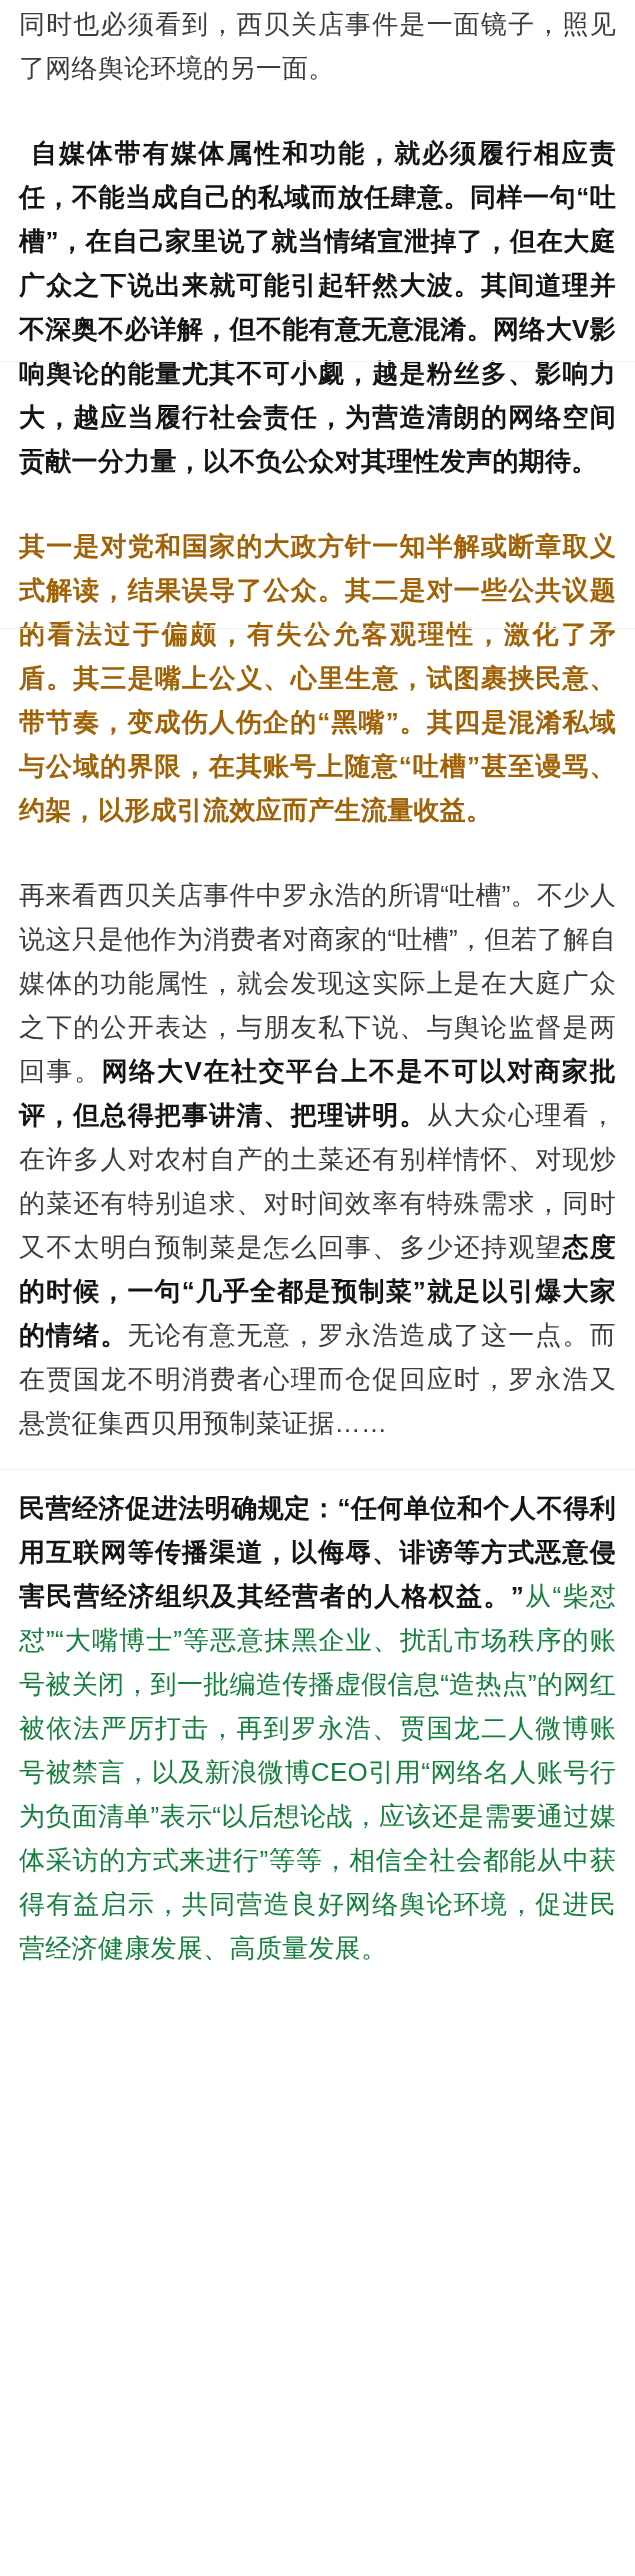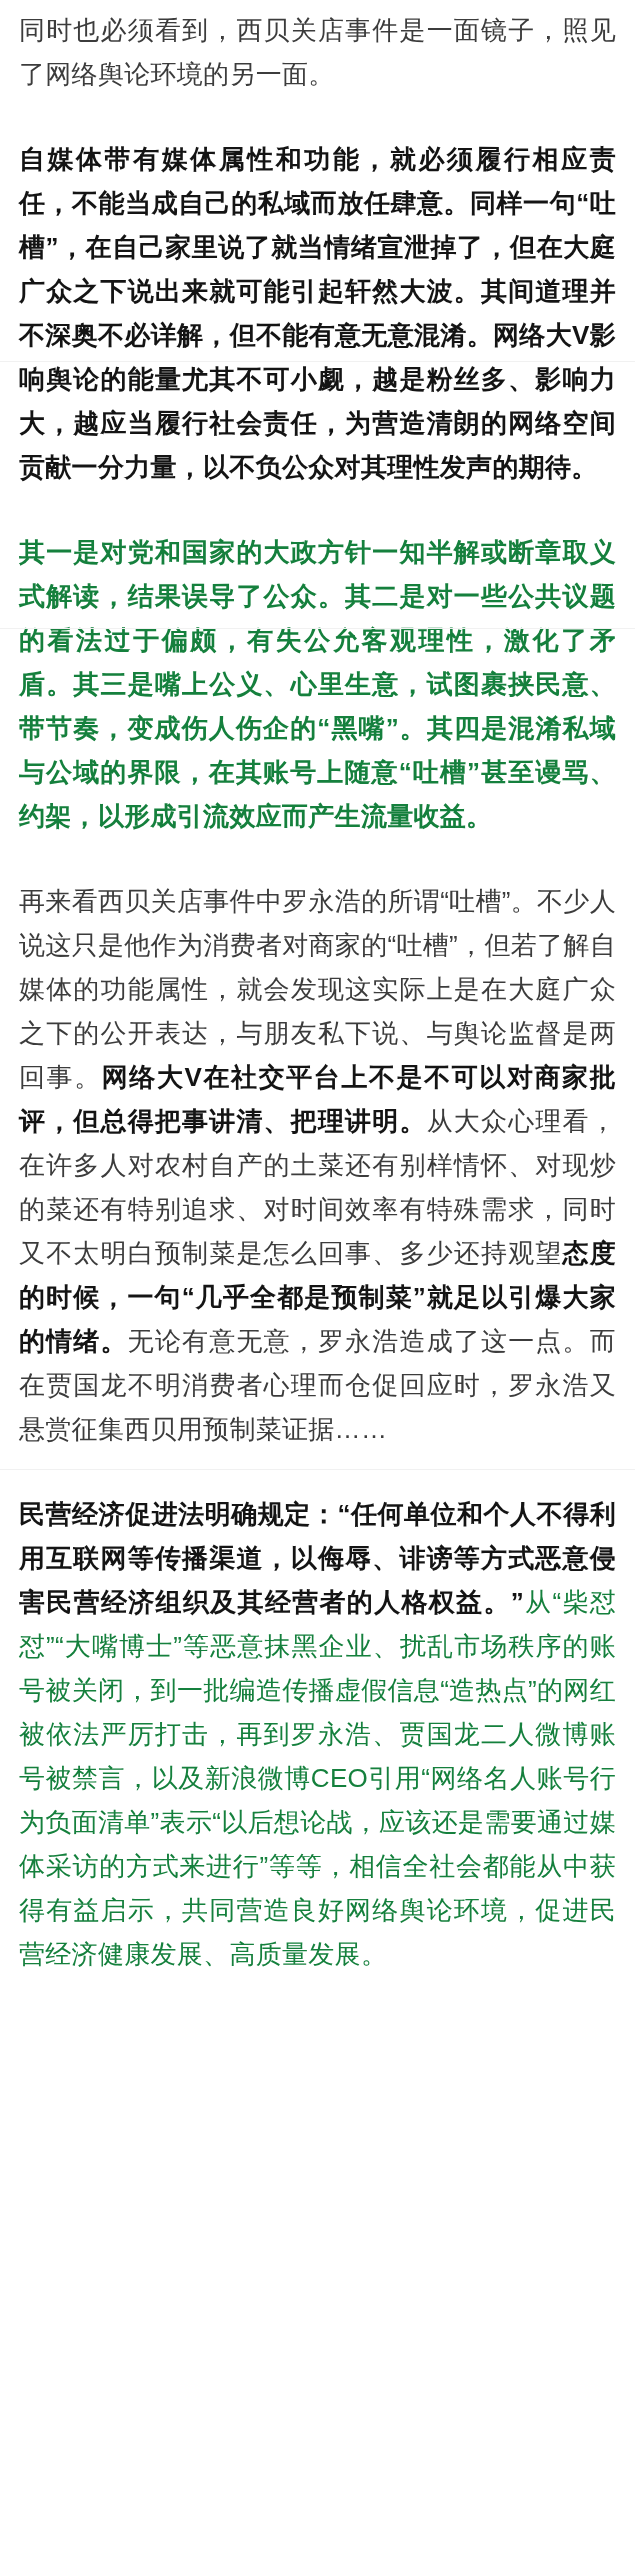--- a/index.html
+++ b/index.html
@@ -15,21 +15,21 @@
     position: relative;
     width: 635px;
     height: 2576px;
     box-sizing: border-box;
     background: #ffffff;
     overflow: hidden;
   }
   .article {
     position: relative;
     box-sizing: border-box;
-    padding: 8px 19px 0 19px;
+    padding: 2px 19px 0 19px;
   }
   .article p {
     margin: 0;
     font-size: 26px;
     line-height: 44px;
     letter-spacing: 0.3px;
     color: #3c3c3c;
     text-align: justify;
     text-justify: inter-ideograph;
     word-break: break-all;
@@ -52,22 +52,22 @@
     background: #f1f1f1;
     pointer-events: none;
   }
 </style>
 </head>
 <body>
 
 <div class="page" style="background: rgb(255, 255, 255);">
   <main class="article" id="article-body">
       <p><span class="run-regular" style="color: rgb(60, 60, 60);">同时也必须看到，西贝关店事件是一面镜子，照见了网络舆论环境的另一面。</span></p>
-      <p><span class="run-bold" style="color: rgb(20, 20, 20);">自媒体带有媒体属性和功能，就必须履行相应责任，不能当成自己的私域而放任肆意。同样一句“吐槽”，在自己家里说了就当情绪宣泄掉了，但在大庭广众之下说出来就可能引起轩然大波。其间道理并不深奥不必详解，但不能有意无意混淆。网络大V影响舆论的能量尤其不可小觑，越是粉丝多、影响力大，越应当履行社会责任，为营造清朗的网络空间贡献一分力量，以不负公众对其理性发声的期待。</span></p>
-      <p><span class="run-bold" style="color: #15803d;">其一是对党和国家的大政方针一知半解或断章取义式解读，结果误导了公众。其二是对一些公共议题的看法过于偏颇，有失公允客观理性，激化了矛盾。其三是嘴上公义、心里生意，试图裹挟民意、带节奏，变成伤人伤企的“黑嘴”。其四是混淆私域与公域的界限，在其账号上随意“吐槽”甚至谩骂、约架，以形成引流效应而产生流量收益。</span></p>
+      <p><span class="run-bold" style="color: rgb(20, 20, 20); margin-left: 12px;">自媒体带有媒体属性和功能，就必须履行相应责任，不能当成自己的私域而放任肆意。同样一句“吐槽”，在自己家里说了就当情绪宣泄掉了，但在大庭广众之下说出来就可能引起轩然大波。其间道理并不深奥不必详解，但不能有意无意混淆。网络大V影响舆论的能量尤其不可小觑，越是粉丝多、影响力大，越应当履行社会责任，为营造清朗的网络空间贡献一分力量，以不负公众对其理性发声的期待。</span></p>
+      <p><span class="run-bold" style="color: #a16207;">其一是对党和国家的大政方针一知半解或断章取义式解读，结果误导了公众。其二是对一些公共议题的看法过于偏颇，有失公允客观理性，激化了矛盾。其三是嘴上公义、心里生意，试图裹挟民意、带节奏，变成伤人伤企的“黑嘴”。其四是混淆私域与公域的界限，在其账号上随意“吐槽”甚至谩骂、约架，以形成引流效应而产生流量收益。</span></p>
       <p><span class="run-regular" style="color: rgb(60, 60, 60);">再来看西贝关店事件中罗永浩的所谓“吐槽”。不少人说这只是他作为消费者对商家的“吐槽”，但若了解自媒体的功能属性，就会发现这实际上是在大庭广众之下的公开表达，与朋友私下说、与舆论监督是两回事。</span><span class="run-bold" style="color: rgb(20, 20, 20);">网络大V在社交平台上不是不可以对商家批评，但总得把事讲清、把理讲明。</span><span class="run-regular" style="color: rgb(60, 60, 60);">从大众心理看，在许多人对农村自产的土菜还有别样情怀、对现炒的菜还有特别追求、对时间效率有特殊需求，同时又不太明白预制菜是怎么回事、多少还持观望</span><span class="run-bold" style="color: rgb(20, 20, 20);">态度的时候，一句“几乎全都是预制菜”就足以引爆大家的情绪。</span><span class="run-regular" style="color: rgb(60, 60, 60);">无论有意无意，罗永浩造成了这一点。而在贾国龙不明消费者心理而仓促回应时，罗永浩又悬赏征集西贝用预制菜证据……</span></p>
       <p><span class="run-bold" style="color: rgb(20, 20, 20);">民营经济促进法明确规定：“任何单位和个人不得利用互联网等传播渠道，以侮辱、诽谤等方式恶意侵害民营经济组织及其经营者的人格权益。”</span><span class="run-regular" style="color: #15803d;">从“柴怼怼”“大嘴博士”等恶意抹黑企业、扰乱市场秩序的账号被关闭，到一批编造传播虚假信息“造热点”的网红被依法严厉打击，再到罗永浩、贾国龙二人微博账号被禁言，以及新浪微博CEO引用“网络名人账号行为负面清单”表示“以后想论战，应该还是需要通过媒体采访的方式来进行”等等，相信全社会都能从中获得有益启示，共同营造良好网络舆论环境，促进民营经济健康发展、高质量发展。</span></p>
     </main>
   <div id="seam-layer">
       <div class="seam" style="top: 361px;"></div>
       <div class="seam" style="top: 628px;"></div>
       <div class="seam" style="top: 1469px;"></div>
     </div>
 </div>
 

